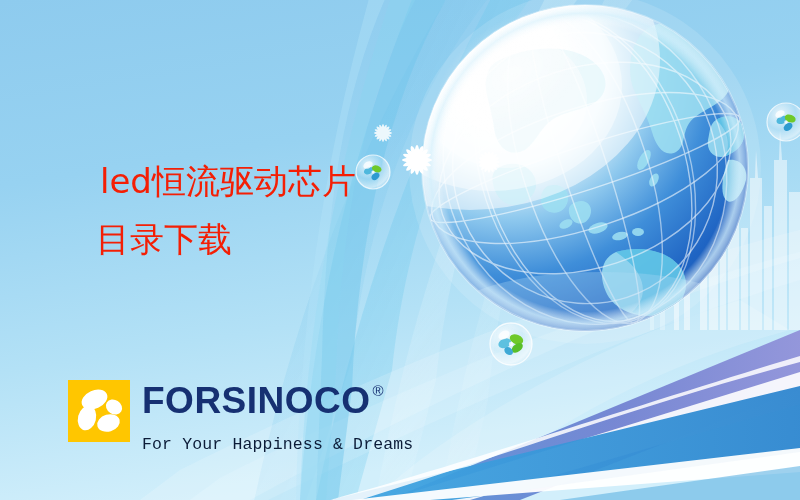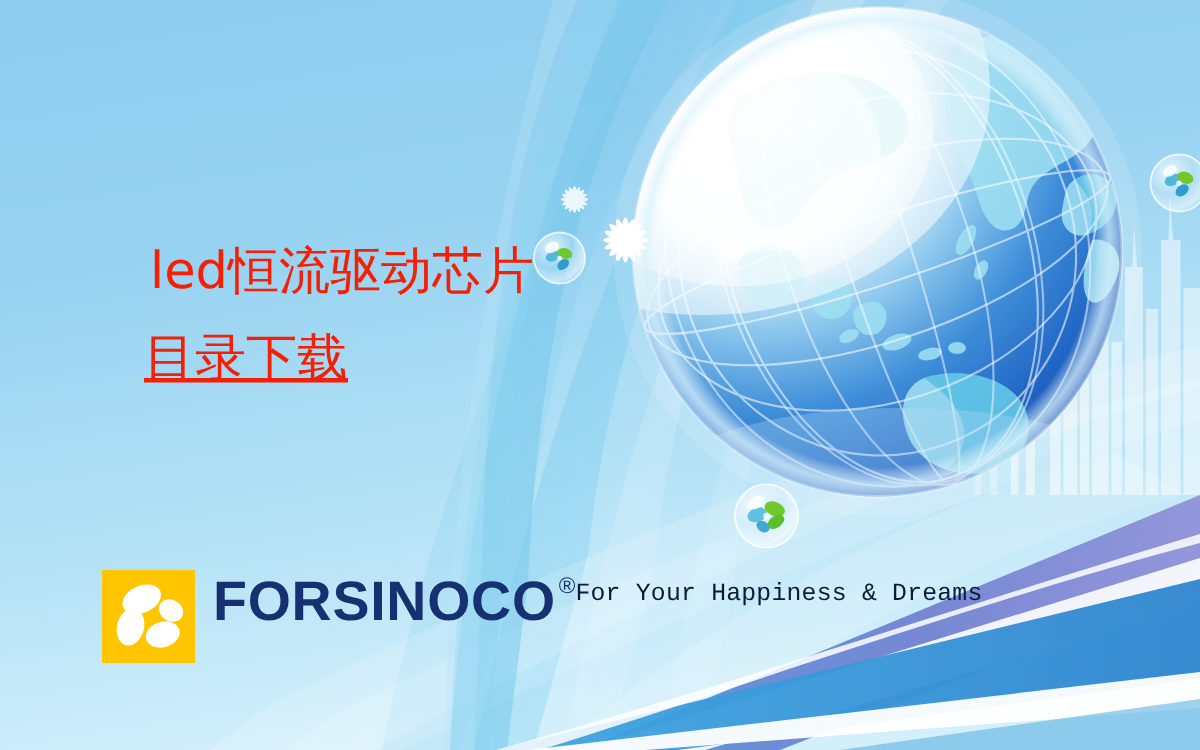--- a/index.html
+++ b/index.html
@@ -30,44 +30,45 @@
     line-height: 1.28;
   }
   #headline .line {
     display: block;
     font-size: 34px;
     font-weight: 400;
     white-space: nowrap;
     font-family: "DejaVu Sans", "Liberation Sans", sans-serif;
   }
   #headline .line-1 { margin-left: 22px; }
-  #headline .line-2 { margin-left: 18px; margin-top: 14px; text-decoration: underline; }
+  #headline .line-2 { margin-left: 18px; margin-top: 14px; }
 
   
   #logo {
     position: absolute;
     left: 68px;
     top: 380px;
     z-index: 40;
     display: flex;
     align-items: flex-start;
   }
   #logo-mark {
     width: 62px;
     height: 62px;
     background: #ffc600;
     flex: 0 0 auto;
   }
   #logo-mark svg { display: block; }
   #logo-words {
     margin-left: 12px;
     display: flex;
-    flex-direction: row;
+    flex-direction: column;
     justify-content: flex-start;
     padding-top: 2px;
+    gap: 12px;
   }
   #wordmark-row {
     display: flex;
     align-items: flex-start;
     line-height: 1;
   }
   #wordmark {
     font-size: 37px;
     font-weight: bold;
     color: #163072;

